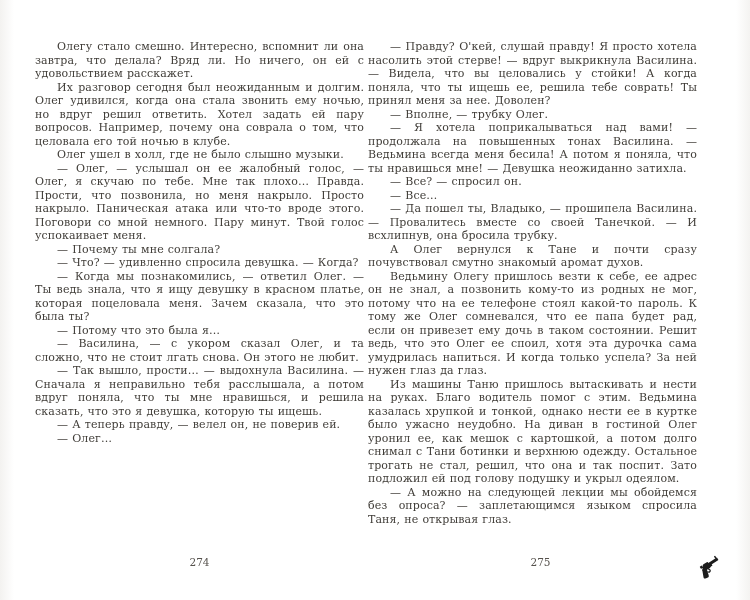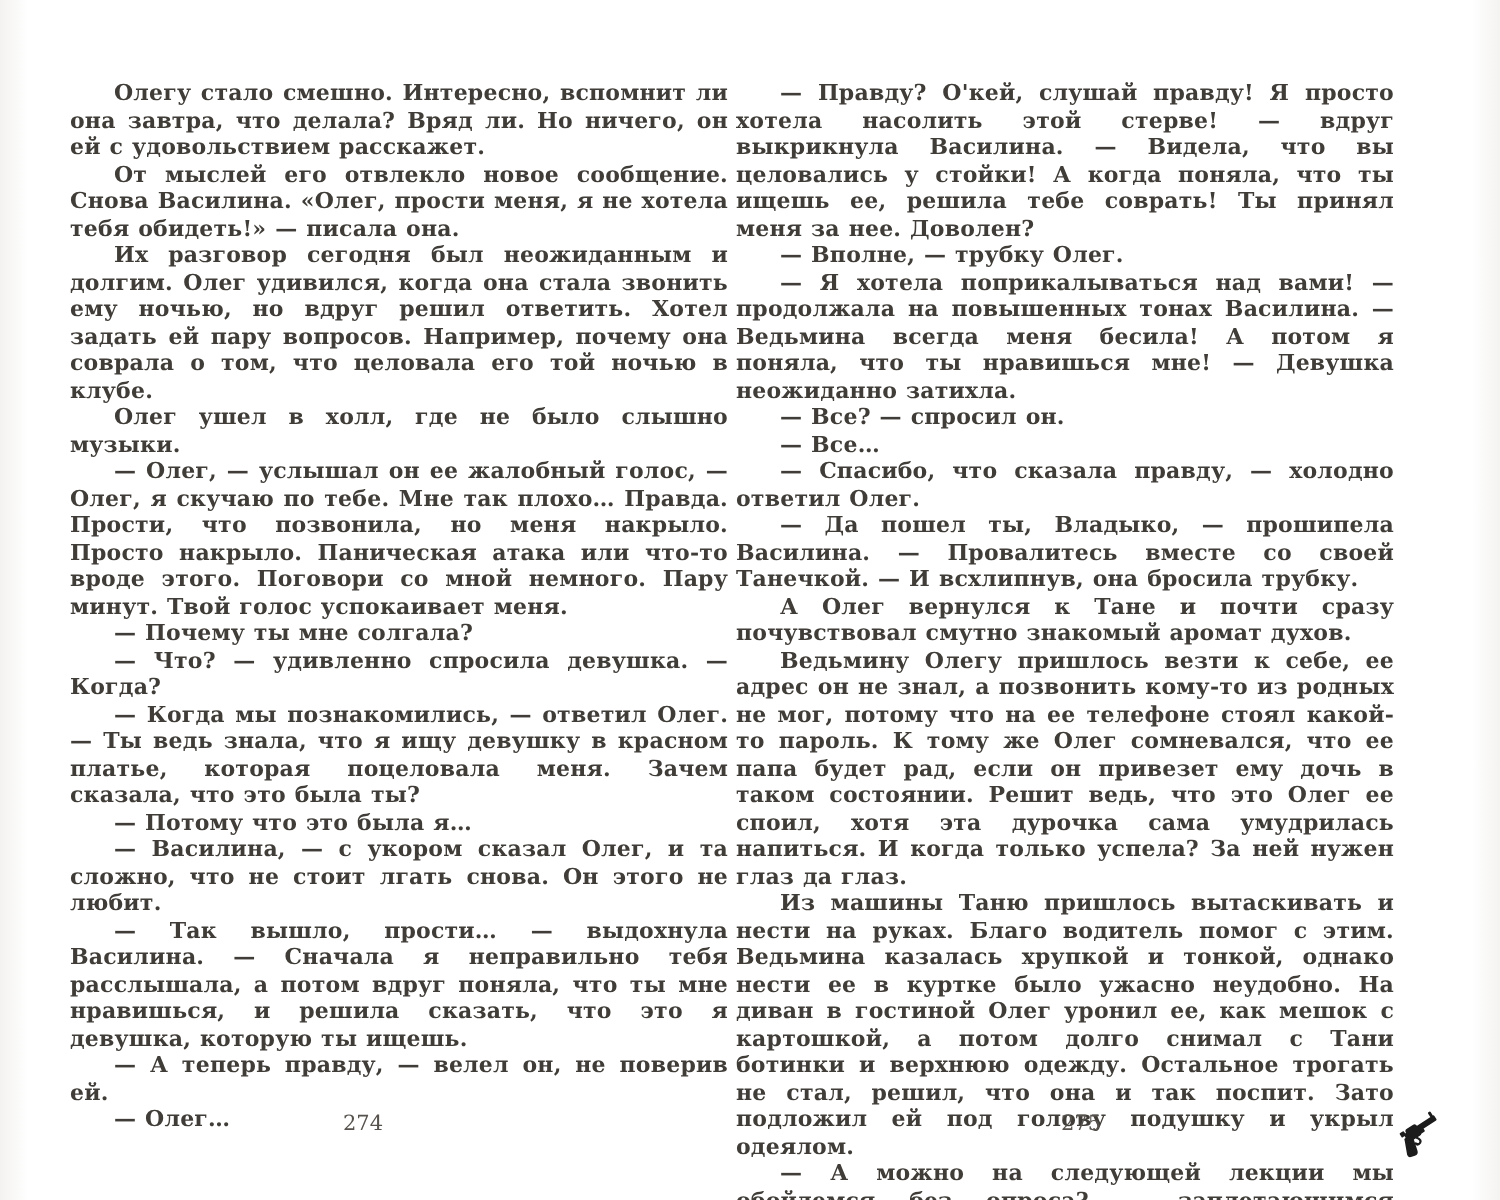--- a/index.html
+++ b/index.html
@@ -35,78 +35,75 @@
   .page-col p.para {
     margin: 0;
     text-indent: 22px;
     text-align: justify;
     font-size: 11px;
     line-height: 13.5px;
     letter-spacing: 0.1px;
     word-spacing: 0.5px;
     color: var(--text, #403d38);
     hyphens: auto;
-    font-weight: bold;
     -webkit-hyphens: auto;
   }
 
   .pagenum {
     position: absolute;
     top: 556px;
     width: 329px;
     text-align: center;
     font-size: 10.5px;
     color: var(--page_number, #56524d);
   }
-  .pagenum.left  { left: 17px; }
+  .pagenum.left  { left: 35px; }
   .pagenum.right { left: 376px; }
 
   .corner-icon {
     position: absolute;
     left: 691px;
     top: 552px;
     width: 32px;
     height: 32px;
   }
   .corner-icon svg { width: 100%; height: 100%; display: block; }
 </style>
 </head>
 <body>
 
 <div class="edge-shade edge-left"></div>
 <div class="edge-shade edge-right"></div>
 
 <div class="page-col left">
     <p class="para">Олегу стало смешно. Интересно, вспомнит ли она завтра, что делала? Вряд ли. Но ничего, он ей с удовольствием расскажет.</p>
-    <p class="para">От мыслей его отвлекло новое сообщение. Снова Василина. «Олег, прости меня, я не хотела тебя обидеть!» — писала она.</p>
     <p class="para">Их разговор сегодня был неожиданным и долгим. Олег удивился, когда она стала звонить ему ночью, но вдруг решил ответить. Хотел задать ей пару вопросов. Например, почему она соврала о том, что целовала его той ночью в клубе.</p>
     <p class="para">Олег ушел в холл, где не было слышно музыки.</p>
     <p class="para">— Олег, — услышал он ее жалобный голос, — Олег, я скучаю по тебе. Мне так плохо… Правда. Прости, что позвонила, но меня накрыло. Просто накрыло. Паническая атака или что-то вроде этого. Поговори со мной немного. Пару минут. Твой голос успокаивает меня.</p>
     <p class="para">— Почему ты мне солгала?</p>
     <p class="para">— Что? — удивленно спросила девушка. — Когда?</p>
     <p class="para">— Когда мы познакомились, — ответил Олег. — Ты ведь знала, что я ищу девушку в красном платье, которая поцеловала меня. Зачем сказала, что это была ты?</p>
     <p class="para">— Потому что это была я…</p>
     <p class="para">— Василина, — с укором сказал Олег, и та сложно, что не стоит лгать снова. Он этого не любит.</p>
     <p class="para">— Так вышло, прости… — выдохнула Василина. — Сначала я неправильно тебя расслышала, а потом вдруг поняла, что ты мне нравишься, и решила сказать, что это я девушка, которую ты ищешь.</p>
     <p class="para">— А теперь правду, — велел он, не поверив ей.</p>
     <p class="para">— Олег…</p>
   </div>
 
 <div class="page-col right">
     <p class="para">— Правду? О'кей, слушай правду! Я просто хотела насолить этой стерве! — вдруг выкрикнула Василина. — Видела, что вы целовались у стойки! А когда поняла, что ты ищешь ее, решила тебе соврать! Ты принял меня за нее. Доволен?</p>
     <p class="para">— Вполне, — трубку Олег.</p>
     <p class="para">— Я хотела поприкалываться над вами! — продолжала на повышенных тонах Василина. — Ведьмина всегда меня бесила! А потом я поняла, что ты нравишься мне! — Девушка неожиданно затихла.</p>
     <p class="para">— Все? — спросил он.</p>
     <p class="para">— Все…</p>
-    <p class="para">— Спасибо, что сказала правду, — холодно ответил Олег.</p>
     <p class="para">— Да пошел ты, Владыко, — прошипела Василина. — Провалитесь вместе со своей Танечкой. — И всхлипнув, она бросила трубку.</p>
     <p class="para">А Олег вернулся к Тане и почти сразу почувствовал смутно знакомый аромат духов.</p>
     <p class="para">Ведьмину Олегу пришлось везти к себе, ее адрес он не знал, а позвонить кому-то из родных не мог, потому что на ее телефоне стоял какой-то пароль. К тому же Олег сомневался, что ее папа будет рад, если он привезет ему дочь в таком состоянии. Решит ведь, что это Олег ее споил, хотя эта дурочка сама умудрилась напиться. И когда только успела? За ней нужен глаз да глаз.</p>
     <p class="para">Из машины Таню пришлось вытаскивать и нести на руках. Благо водитель помог с этим. Ведьмина казалась хрупкой и тонкой, однако нести ее в куртке было ужасно неудобно. На диван в гостиной Олег уронил ее, как мешок с картошкой, а потом долго снимал с Тани ботинки и верхнюю одежду. Остальное трогать не стал, решил, что она и так поспит. Зато подложил ей под голову подушку и укрыл одеялом.</p>
-    <p class="para">— А можно на следующей лекции мы обойдемся без опроса? — заплетающимся языком спросила Таня, не удивился глаз.</p>
+    <p class="para">— А можно на следующей лекции мы обойдемся без опроса? — заплетающимся языком спросила Таня, не открывая глаз.</p>
   </div>
 
 <div class="pagenum left">274</div>
 <div class="pagenum right">275</div>
 
 <div class="corner-icon">
   <svg viewBox="0 0 64 64" aria-hidden="true">
     <g transform="rotate(-33 32 32)" fill="var(--icon, #1c1c1c)">
 
       <rect x="24" y="25" width="36" height="6" rx="1"></rect>

